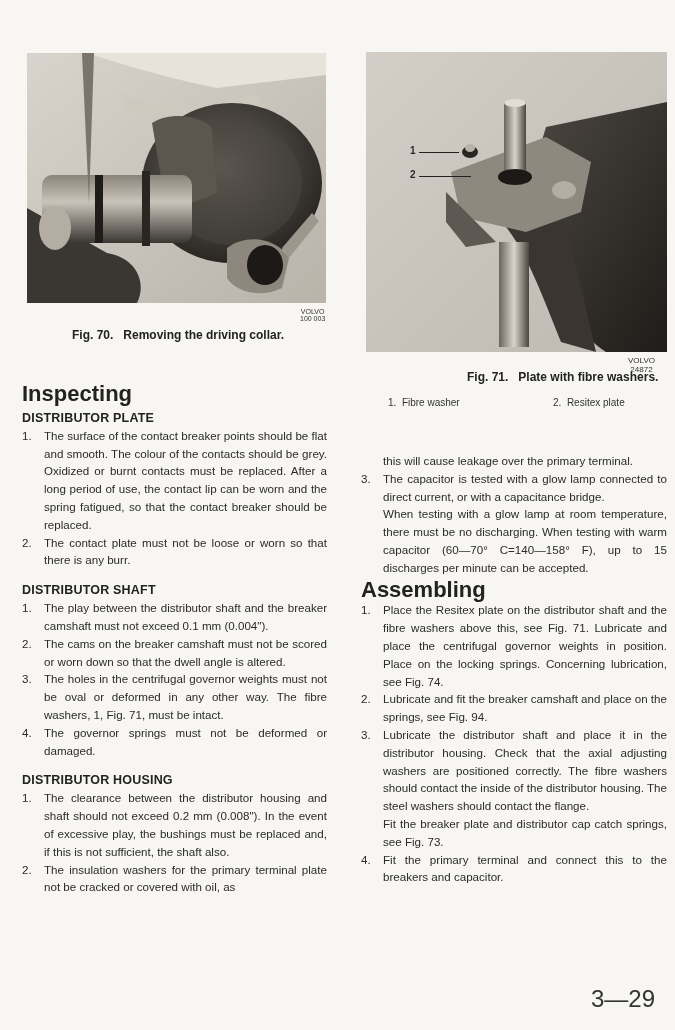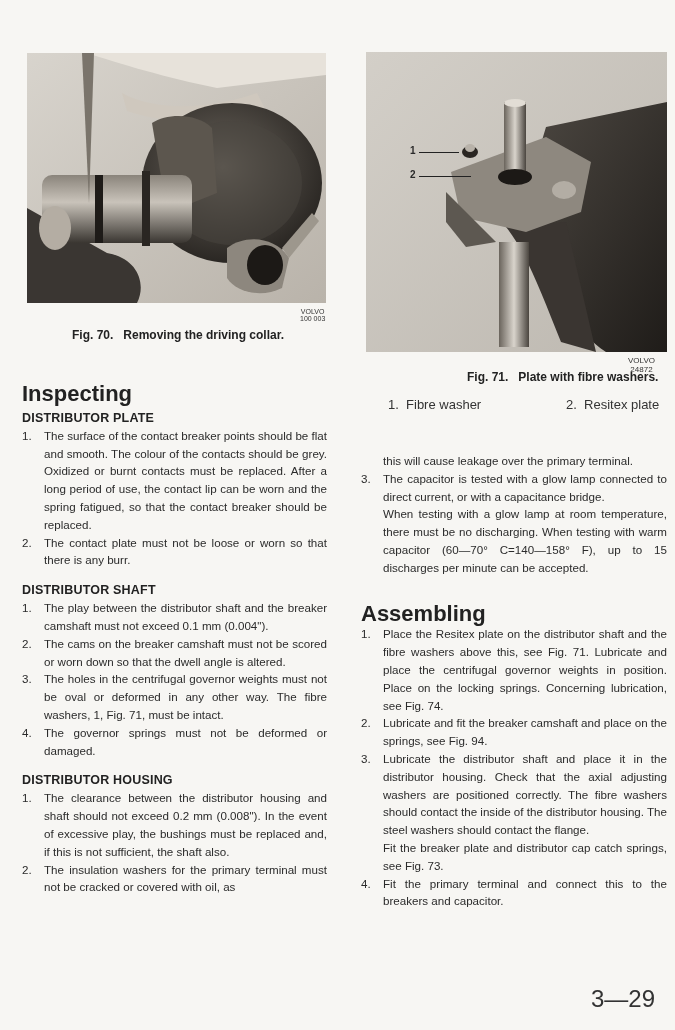--- a/index.html
+++ b/index.html
@@ -15,36 +15,36 @@
   #fig70 { left: 27px; top: 53px; width: 299px; height: 250px; }
   #fig71 { left: 366px; top: 52px; width: 301px; height: 300px; }
 
   .volvo-tag { position: absolute; font-size: 7px; line-height: 7px; text-align: center; color: #333; font-family: "Liberation Sans", sans-serif; }
   #tag70 { left: 300px; top: 308px; }
   #tag71 { left: 628px; top: 356px; font-size: 8px; line-height: 9px; }
 
   .caption { position: absolute; font-size: 12px; font-weight: bold; color: #222; font-family: "Liberation Sans", sans-serif; }
   #cap70 { left: 72px; top: 328px; }
   #cap71 { left: 420px; top: 370px; padding-left: 47px; }
-  .legend { position: absolute; top: 397px; font-size: 13px; color: #333; font-family: "Liberation Sans", sans-serif; }
+  .legend { position: absolute; top: 397px; font-size: 10px; color: #333; font-family: "Liberation Sans", sans-serif; }
   #leg1 { left: 388px; }
-  #leg2 { left: 566px; }
+  #leg2 { left: 553px; }
 
   .col { position: absolute; font-size: 11.6px; line-height: 17.8px; color: #2b2b2b; font-family: "Liberation Sans", sans-serif; }
   #colL { left: 22px; top: 385px; width: 305px; }
   #colR { left: 361px; top: 452px; width: 306px; }
 
   h2.sec { font-size: 22px; font-weight: bold; margin: 0 0 6px 0; color: #222; }
   h3.sub { font-size: 12.5px; font-weight: bold; margin: 0; color: #222; letter-spacing: 0.2px; line-height: 18px; }
   ol { margin: 0; padding: 0; list-style: none; }
   li { position: relative; padding-left: 22px; text-align: justify; }
   li .n { position: absolute; left: 0; top: 0; }
   li p { margin: 0; }
   .gap-lg { height: 12px; }
-  #assembling-title { margin-top: 28px; margin-bottom: 3px; }
+  #assembling-title { margin-top: 4px; margin-bottom: 3px; }
 </style>
 </head>
 <body>
 
 <div class="page-id">P 120</div>
 
 <div class="photo" id="fig70">
   <svg width="299" height="250" viewBox="0 0 299 250">
     <defs>
       <linearGradient id="bg70" x1="0" y1="0" x2="1" y2="1">
@@ -165,21 +165,21 @@
   <div class="gap-lg"></div>
 
   <h3 class="sub">DISTRIBUTOR HOUSING</h3>
   <ol>
     <li>
         <span class="n">1.</span>
         <p>The clearance between the distributor housing and shaft should not exceed 0.2 mm (0.008"). In the event of excessive play, the bushings must be replaced and, if this is not sufficient, the shaft also.</p>
       </li>
     <li>
         <span class="n">2.</span>
-        <p>The insulation washers for the primary terminal must not be cracked or covered with oil, as</p>
+        <p>The insulation washers for the primary terminal plate not be cracked or covered with oil, as</p>
       </li>
   </ol>
 </div>
 
 <div class="col" id="colR">
   <ol>
     <li>
         <p>this will cause leakage over the primary terminal.</p>
       </li>
     <li>

